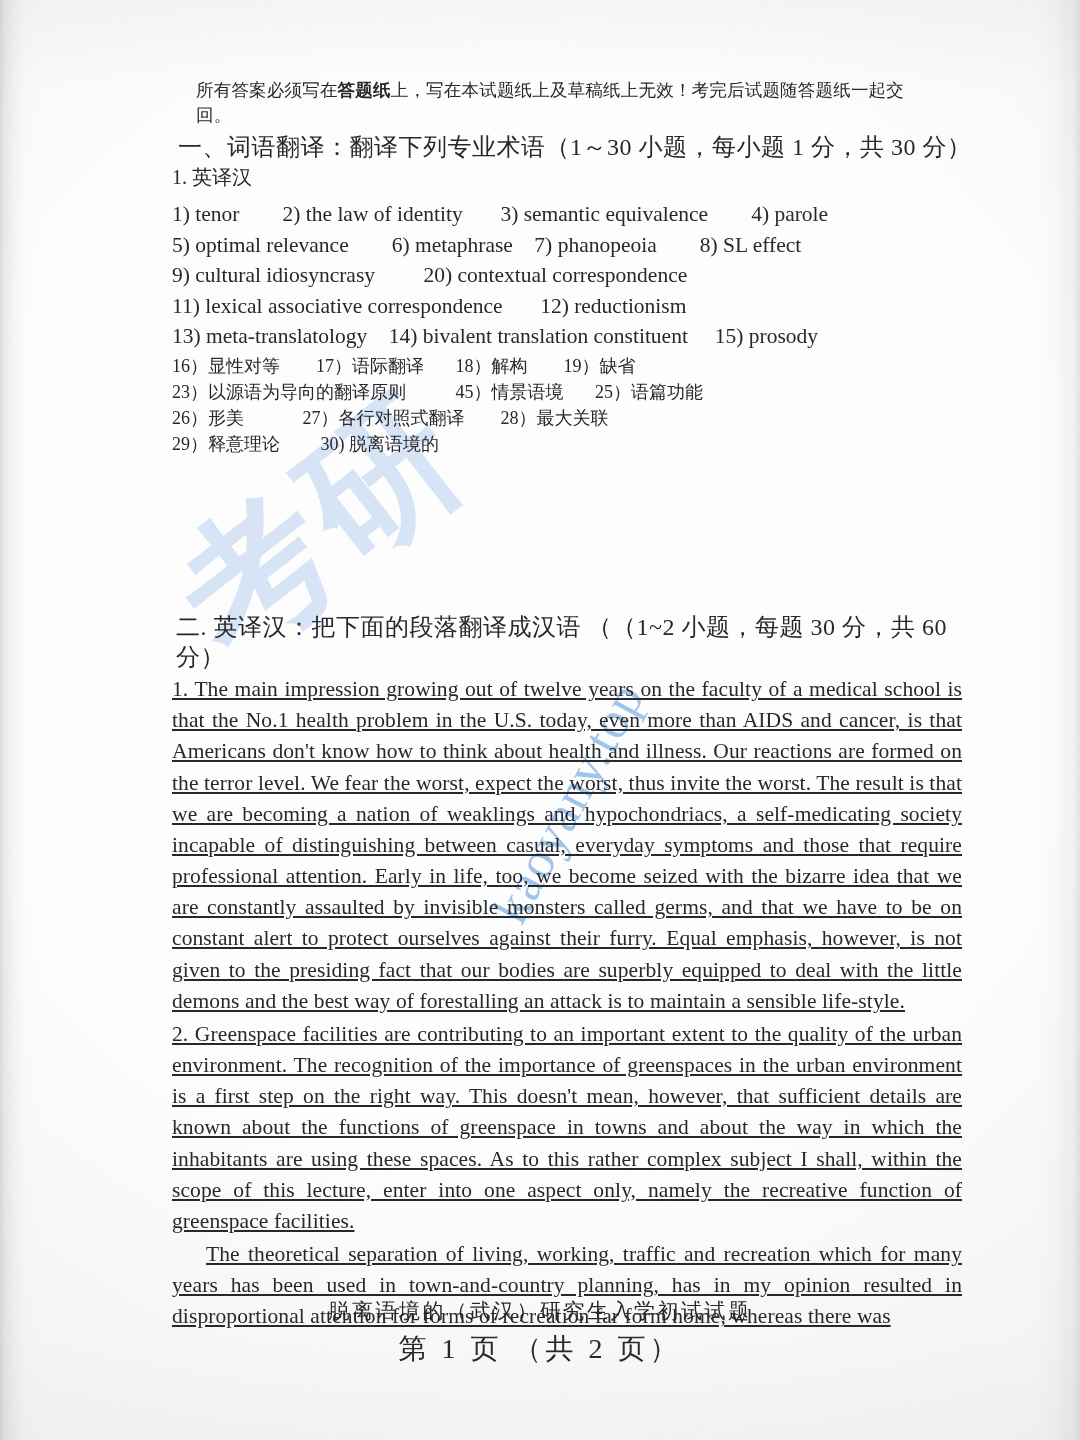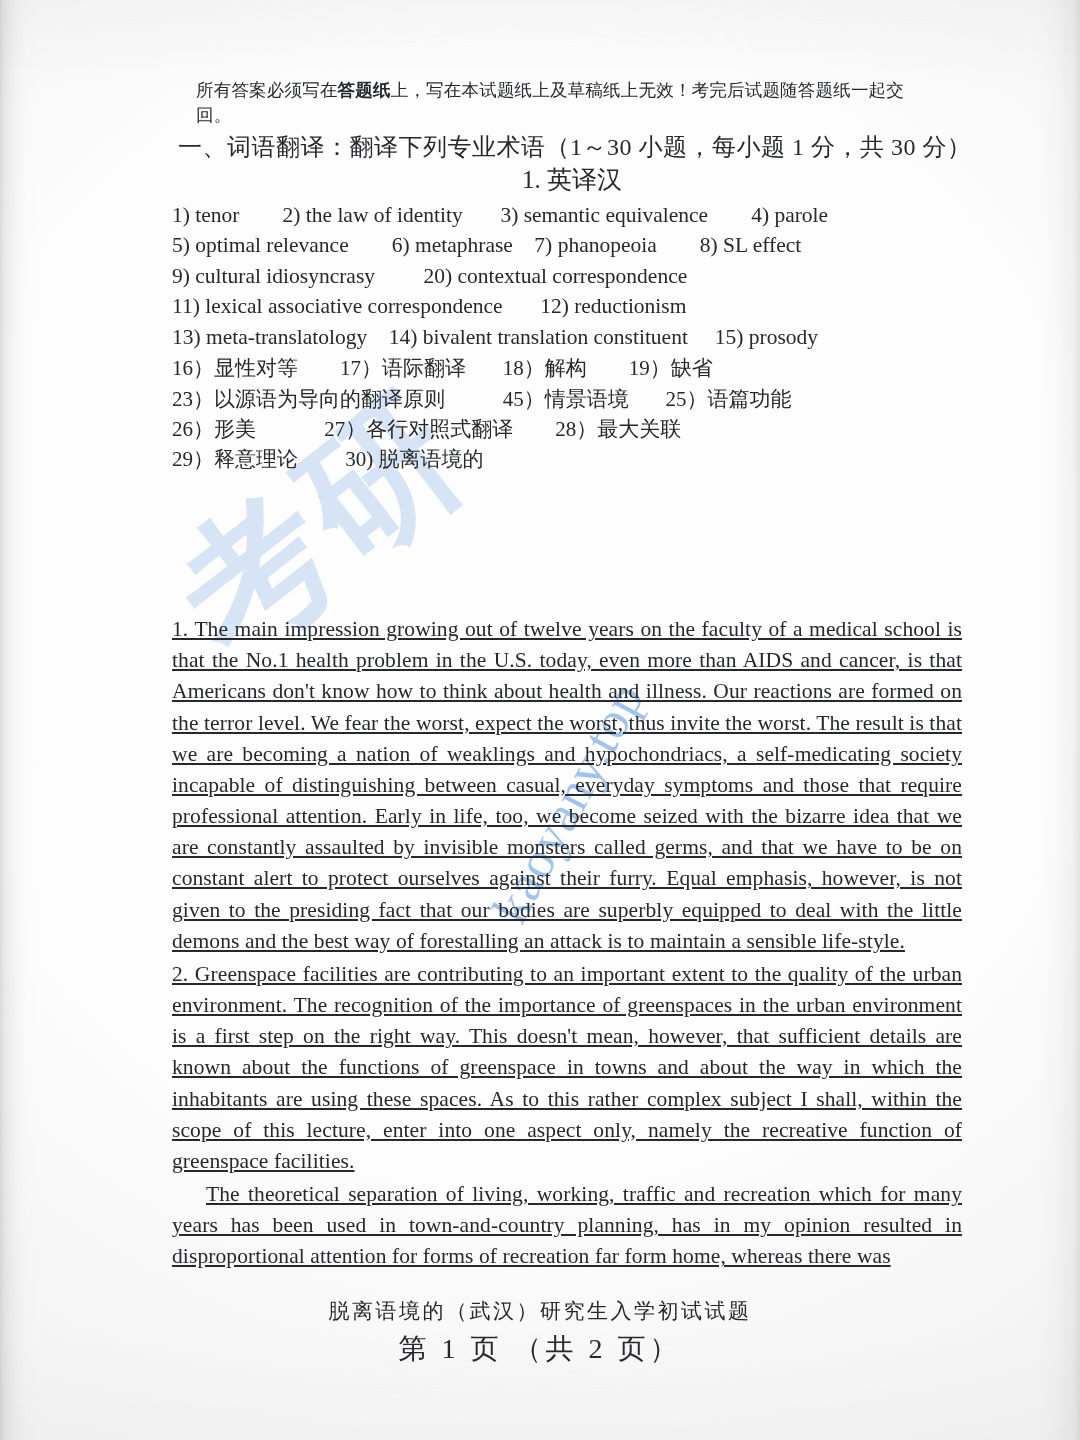--- a/index.html
+++ b/index.html
@@ -96,45 +96,44 @@
   .notice b { font-weight: 700; }
 
   .sec-head {
     font-size: 24px;
     font-weight: 400;
     letter-spacing: 0.5px;
     line-height: 1.25;
   }
 
   .sub-head {
-    font-size: 25px;
+    font-size: 20px;
     line-height: 1.3;
-    text-align: center;
   }
 
   .term-line {
     font-size: 21.5px;
     line-height: 1.42;
     white-space: pre;
   }
   .term-line-cjk {
-    font-size: 21px;
+    font-size: 18px;
     line-height: 1.45;
     white-space: pre;
   }
 
   #block-sec1 {
     position: absolute;
     left: 172px;
     top: 132px;
     width: 800px;
   }
   #block-sec1 .sec-head { margin-left: 6px; }
   #block-sec1 .sub-head { margin-top: 2px; }
-  #list-en { margin-top: 3px; }
+  #list-en { margin-top: 9px; }
   #list-cn { margin-top: 1px; }
 
   #block-sec2 {
     position: absolute;
     left: 172px;
     top: 612px;
     width: 790px;
   }
   #block-sec2 .sec-head { margin-left: 4px; }
 
@@ -195,20 +194,21 @@
       </div>
       <div id="list-cn">
         <div class="term-line-cjk">16）显性对等        17）语际翻译       18）解构        19）缺省</div>
         <div class="term-line-cjk">23）以源语为导向的翻译原则           45）情景语境       25）语篇功能</div>
         <div class="term-line-cjk">26）形美             27）各行对照式翻译        28）最大关联</div>
         <div class="term-line-cjk">29）释意理论         30) 脱离语境的</div>
       </div>
     </div>
 
     <div id="block-sec2">
+      <div class="sec-head">二.   英译汉：把下面的段落翻译成汉语  （（1~2 小题，每题 30 分，共 60 分）</div>
       <div class="para">1. The main impression growing out of twelve years on the faculty of a medical school is that the No.1 health problem in the U.S. today, even more than AIDS and cancer, is that Americans don't know how to think about health and illness. Our reactions are formed on the terror level. We fear the worst, expect the worst, thus invite the worst. The result is that we are becoming a nation of weaklings and hypochondriacs, a self-medicating society incapable of distinguishing between casual, everyday symptoms and those that require professional attention. Early in life, too, we become seized with the bizarre idea that we are constantly assaulted by invisible monsters called germs, and that we have to be on constant alert to protect ourselves against their furry. Equal emphasis, however, is not given to the presiding fact that our bodies are superbly equipped to deal with the little demons and the best way of forestalling an attack is to maintain a sensible life-style.</div>
       <div class="para">2.    Greenspace facilities are contributing to an important extent to the quality of the urban environment. The recognition of the importance of greenspaces in the urban environment is a first step on the right way. This doesn't mean, however, that sufficient details are known about the functions of greenspace in towns and about the way in which the inhabitants are using these spaces. As to this rather complex subject I shall, within the scope of this lecture, enter into one aspect only, namely the recreative function of greenspace facilities.</div>
       <div class="para indent">The theoretical separation of living, working, traffic and recreation which for many years has been used in town-and-country planning, has in my opinion resulted in disproportional attention for forms of recreation far form home, whereas there was</div>
     </div>
 
     <div id="footer">
       <div>脱离语境的（武汉）研究生入学初试试题</div>
       <div class="page-line">第 1 页 （共 2 页）</div>
     </div>
 

